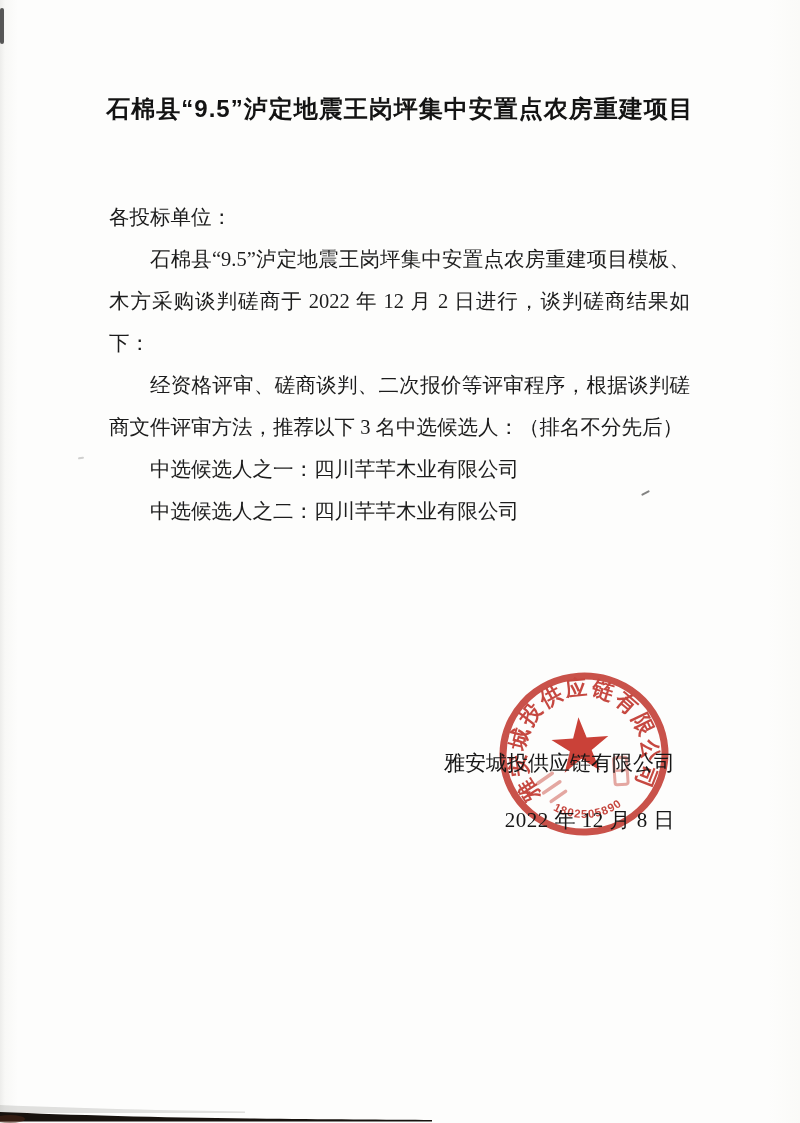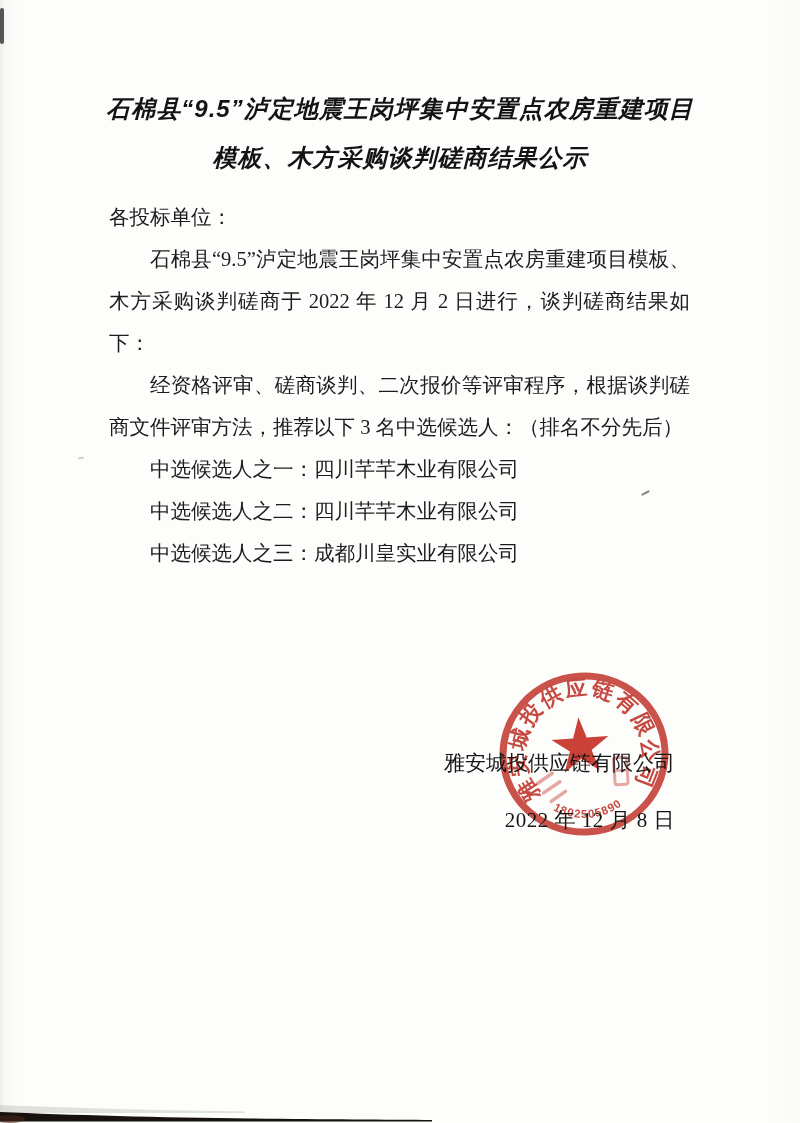--- a/index.html
+++ b/index.html
@@ -6,21 +6,21 @@
   .page{
     position:relative;width:800px;height:1123px;overflow:hidden;
     background:linear-gradient(90deg,#ededeb 0px,#f8f8f6 5px,#fdfdfc 18px,#fdfdfc 96%,#fafaf8 100%);
     font-family:"Liberation Serif","DejaVu Serif",serif;color:#1d1d1d;
   }
   .doc-title{
     position:absolute;top:84px;left:60px;right:60px;margin:0;text-align:center;
     font-family:"Liberation Sans","DejaVu Sans",sans-serif;font-weight:700;
     font-size:24px;line-height:49px;letter-spacing:1px;color:#131313;z-index:2;
   }
-  .doc-title span{display:block;font-style:italic;}
+  .doc-title span{display:block;}
   .doc-body{
     position:absolute;top:196px;left:109px;width:581px;z-index:2;
     font-size:20.5px;line-height:42px;text-align:justify;color:#1c1c1c;
   }
   .doc-body p{margin:0;text-indent:2em;}
   .doc-body p.salutation{text-indent:0;}
   .signature{
     position:absolute;top:751px;right:125px;z-index:3;text-align:right;
     font-size:21px;line-height:25px;color:#161616;white-space:nowrap;
   }
@@ -41,30 +41,28 @@
 </style>
 </head>
 <body>
 
 <div class="page">
 
   <div class="artifact-top-left"></div>
 
   <h1 class="doc-title">
     <span>石棉县“9.5”泸定地震王岗坪集中安置点农房重建项目</span>
-    <span>模板、木方采购谈判磋商结果公示</span>
   </h1>
 
   <div class="doc-body">
     <p class="salutation">各投标单位：</p>
     <p>石棉县“9.5”泸定地震王岗坪集中安置点农房重建项目模板、木方采购谈判磋商于 2022 年 12 月 2 日进行，谈判磋商结果如下：</p>
     <p>经资格评审、磋商谈判、二次报价等评审程序，根据谈判磋商文件评审方法，推荐以下 3 名中选候选人：（排名不分先后）</p>
     <p>中选候选人之一：四川芊芊木业有限公司</p>
     <p>中选候选人之二：四川芊芊木业有限公司</p>
-    <p>中选候选人之三：成都川皇实业有限公司</p>
   </div>
 
   <svg class="seal" viewBox="0 0 190 190" xmlns="http://www.w3.org/2000/svg">
     <ellipse cx="95" cy="95" rx="81" ry="78" fill="none" stroke="#c23b32" stroke-width="7" opacity="0.95"></ellipse>
     <path id="seal-top-arc" d="M 49.8 132.9 A 59 59 0 1 1 140.2 132.9" fill="none"></path>
     <text font-family="Liberation Sans, sans-serif" font-weight="bold" font-size="21.5" fill="#c23b32" letter-spacing="2.5">
       <textPath href="#seal-top-arc">雅安城投供应链有限公司</textPath>
     </text>
     <polygon fill="#c7332a" points="92,58 98.8,78.7 120.5,78.7 102.9,91.6 109.6,112.3 92,99.5 74.4,112.3 81.1,91.6 63.5,78.7 85.2,78.7"></polygon>
     <path id="seal-bottom-arc" d="M 42.6 131.7 A 64 64 0 0 0 147.4 131.7" fill="none"></path>

